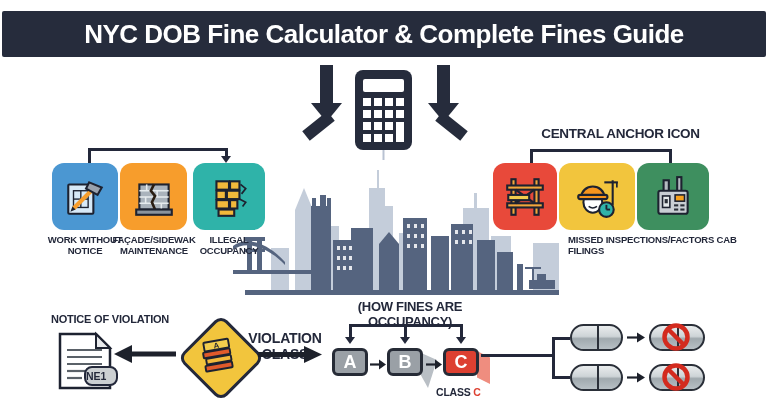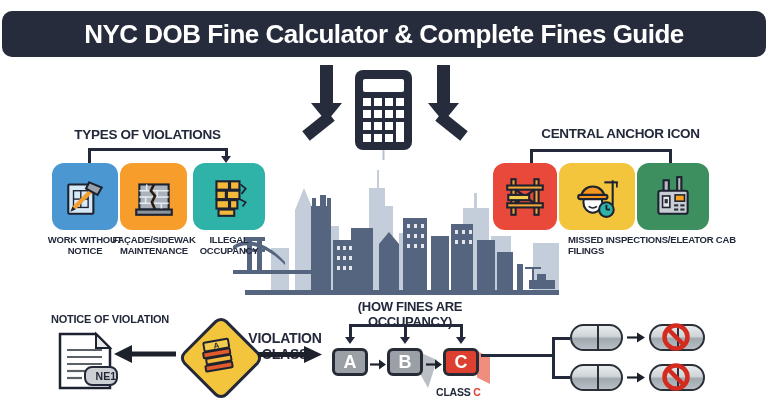--- a/index.html
+++ b/index.html
@@ -9,42 +9,42 @@
   }
   html,body{margin:0;padding:0;background:#fff;}
   .canvas{position:relative;width:768px;height:419px;background:#fff;overflow:hidden;
           font-family:"Liberation Sans",sans-serif;color:var(--ink,#23283a);}
   .abs{position:absolute;}
   .hline{position:absolute;background:var(--ink,#23283a);height:2.5px;}
   .vline{position:absolute;background:var(--ink,#23283a);width:2.5px;}
   .down-tri{position:absolute;width:0;height:0;border-left:5px solid transparent;
             border-right:5px solid transparent;border-top:7px solid var(--ink,#23283a);}
   .title-bar{position:absolute;left:2px;top:11px;width:764px;height:46px;background:var(--navy,#262c3c);
-             border-radius:10px;display:flex;align-items:center;justify-content:center;}
+             border-radius:2px;display:flex;align-items:center;justify-content:center;}
   .title-bar span{color:#fff;font-size:26px;font-weight:700;letter-spacing:-0.5px;}
   .sec-head{position:absolute;font-size:13.5px;font-weight:700;letter-spacing:-0.3px;text-align:center;}
   .tile{position:absolute;top:163px;height:67px;border-radius:12px;display:flex;align-items:center;justify-content:center;}
   .tile-label{position:absolute;top:234px;font-size:9.5px;line-height:11px;font-weight:700;text-align:center;letter-spacing:-0.2px;}
   .caption{position:absolute;font-size:9.5px;line-height:11px;font-weight:700;letter-spacing:-0.2px;}
   .small-head{position:absolute;font-size:11px;font-weight:700;letter-spacing:-0.2px;text-align:center;}
   .diamond{position:absolute;left:190px;top:327px;width:56px;height:56px;background:var(--yellow,#f2c53d);
            border:3px solid var(--ink,#23283a);border-radius:9px;transform:rotate(45deg);}
   .class-box{position:absolute;top:348px;width:36px;height:28px;border:3px solid #262b36;border-radius:6px;
              box-sizing:border-box;color:#fff;font-size:18px;font-weight:700;text-align:center;line-height:23px;}
   .box-gray{background:var(--boxgray,#9aa0a6);}
   .box-red{background:var(--boxred,#dd4031);}
   .shadow-b{position:absolute;left:419px;top:352px;width:18px;height:36px;background:#b9bfc5;
             clip-path:polygon(0 0,100% 22%,50% 100%,0 55%);}
   .shadow-c{position:absolute;left:477px;top:351px;width:13px;height:33px;background:#ef8d7f;
             clip-path:polygon(0 0,100% 20%,100% 100%,0 80%);}
   .pill{position:absolute;width:53px;height:27px;border:2.5px solid #2a2f38;border-radius:15px;box-sizing:border-box;
         background:linear-gradient(180deg,#e9eced 0%,#ced4d7 45%,#a0a9ae 55%,#b8c0c5 100%);}
   .pill::after{content:"";position:absolute;left:50%;top:0;bottom:0;width:2px;background:#2a2f38;}
   .badge{position:absolute;left:84px;top:366px;width:34px;height:20px;background:#ccd0d2;border:2px solid var(--ink,#23283a);
-         border-radius:8px;box-sizing:border-box;font-size:10.5px;font-weight:700;text-align:right;line-height:16px;}
+         border-radius:8px;box-sizing:border-box;font-size:10.5px;font-weight:700;text-align:left;line-height:16px;}
   .class-cap{position:absolute;left:436px;top:386px;width:70px;font-size:10.5px;font-weight:700;letter-spacing:-0.2px;}
   .class-cap .red{color:var(--boxred,#dd4031);}
 </style>
 </head>
 <body>
 
 <div class="canvas">
 
   <div class="title-bar">
     <span>NYC DOB Fine Calculator &amp; Complete Fines Guide</span>
@@ -137,21 +137,20 @@
         <rect x="188" y="96" width="3" height="4"></rect>
       <rect x="222" y="82" width="3" height="4"></rect>
         <rect x="229" y="82" width="3" height="4"></rect>
         <rect x="236" y="82" width="3" height="4"></rect>
       <rect x="222" y="92" width="3" height="4"></rect>
         <rect x="229" y="92" width="3" height="4"></rect>
         <rect x="236" y="92" width="3" height="4"></rect>
     </g>
   </svg>
 
-  <div class="sec-head" style="left:40px;top:127px;width:215px">TYPES OF VIOLATIONS</div>
   <div class="hline" style="left:88px;top:148px;width:139px"></div>
   <div class="vline" style="left:88px;top:148px;height:15px"></div>
   <div class="vline" style="left:225px;top:148px;height:9px"></div>
   <div class="down-tri" style="left:221px;top:156px"></div>
 
   <div class="tile" style="left:52px;width:66px;background:var(--blue)">
     <svg width="46" height="46" viewBox="0 0 44 44">
       <rect x="6" y="10" width="24" height="28" rx="1" fill="#d7e9f7" stroke="#1d2230" stroke-width="2"></rect>
       <rect x="11" y="16" width="14" height="16" fill="none" stroke="#1d2230" stroke-width="1.3"></rect>
       <line x1="18" y1="16" x2="18" y2="32" stroke="#1d2230" stroke-width="1.3"></line>
@@ -246,21 +245,21 @@
       <g fill="#2a2f38">
         <rect x="23" y="29" width="4" height="2"></rect>
           <rect x="29" y="29" width="4" height="2"></rect>
         <rect x="23" y="33" width="4" height="2"></rect>
           <rect x="29" y="33" width="4" height="2"></rect>
       </g>
     </svg>
   </div>
 
   <div class="caption" style="left:568px;top:234px;width:190px">
-    <span>MISSED INSPECTIONS/ELEATOR CAB</span><br><span>FILINGS</span>
+    <span>MISSED INSPECTIONS/FACTORS CAB</span><br><span>FILINGS</span>
   </div>
 
   <div class="small-head" style="left:48px;top:313px;width:124px">NOTICE OF VIOLATION</div>
 
   <svg class="abs" style="left:56px;top:330px" width="58" height="62" viewBox="0 0 58 62">
     <path d="M4,4 H40 L54,18 V58 H4 Z" fill="#fff" stroke="#1d2230" stroke-width="2.5"></path>
     <path d="M40,4 V18 H54 Z" fill="#e8eaec" stroke="#1d2230" stroke-width="2"></path>
     <g stroke="#5a6168" stroke-width="2.2">
       <line x1="11" y1="20" x2="46" y2="20"></line>
         <line x1="11" y1="27" x2="46" y2="27"></line>

